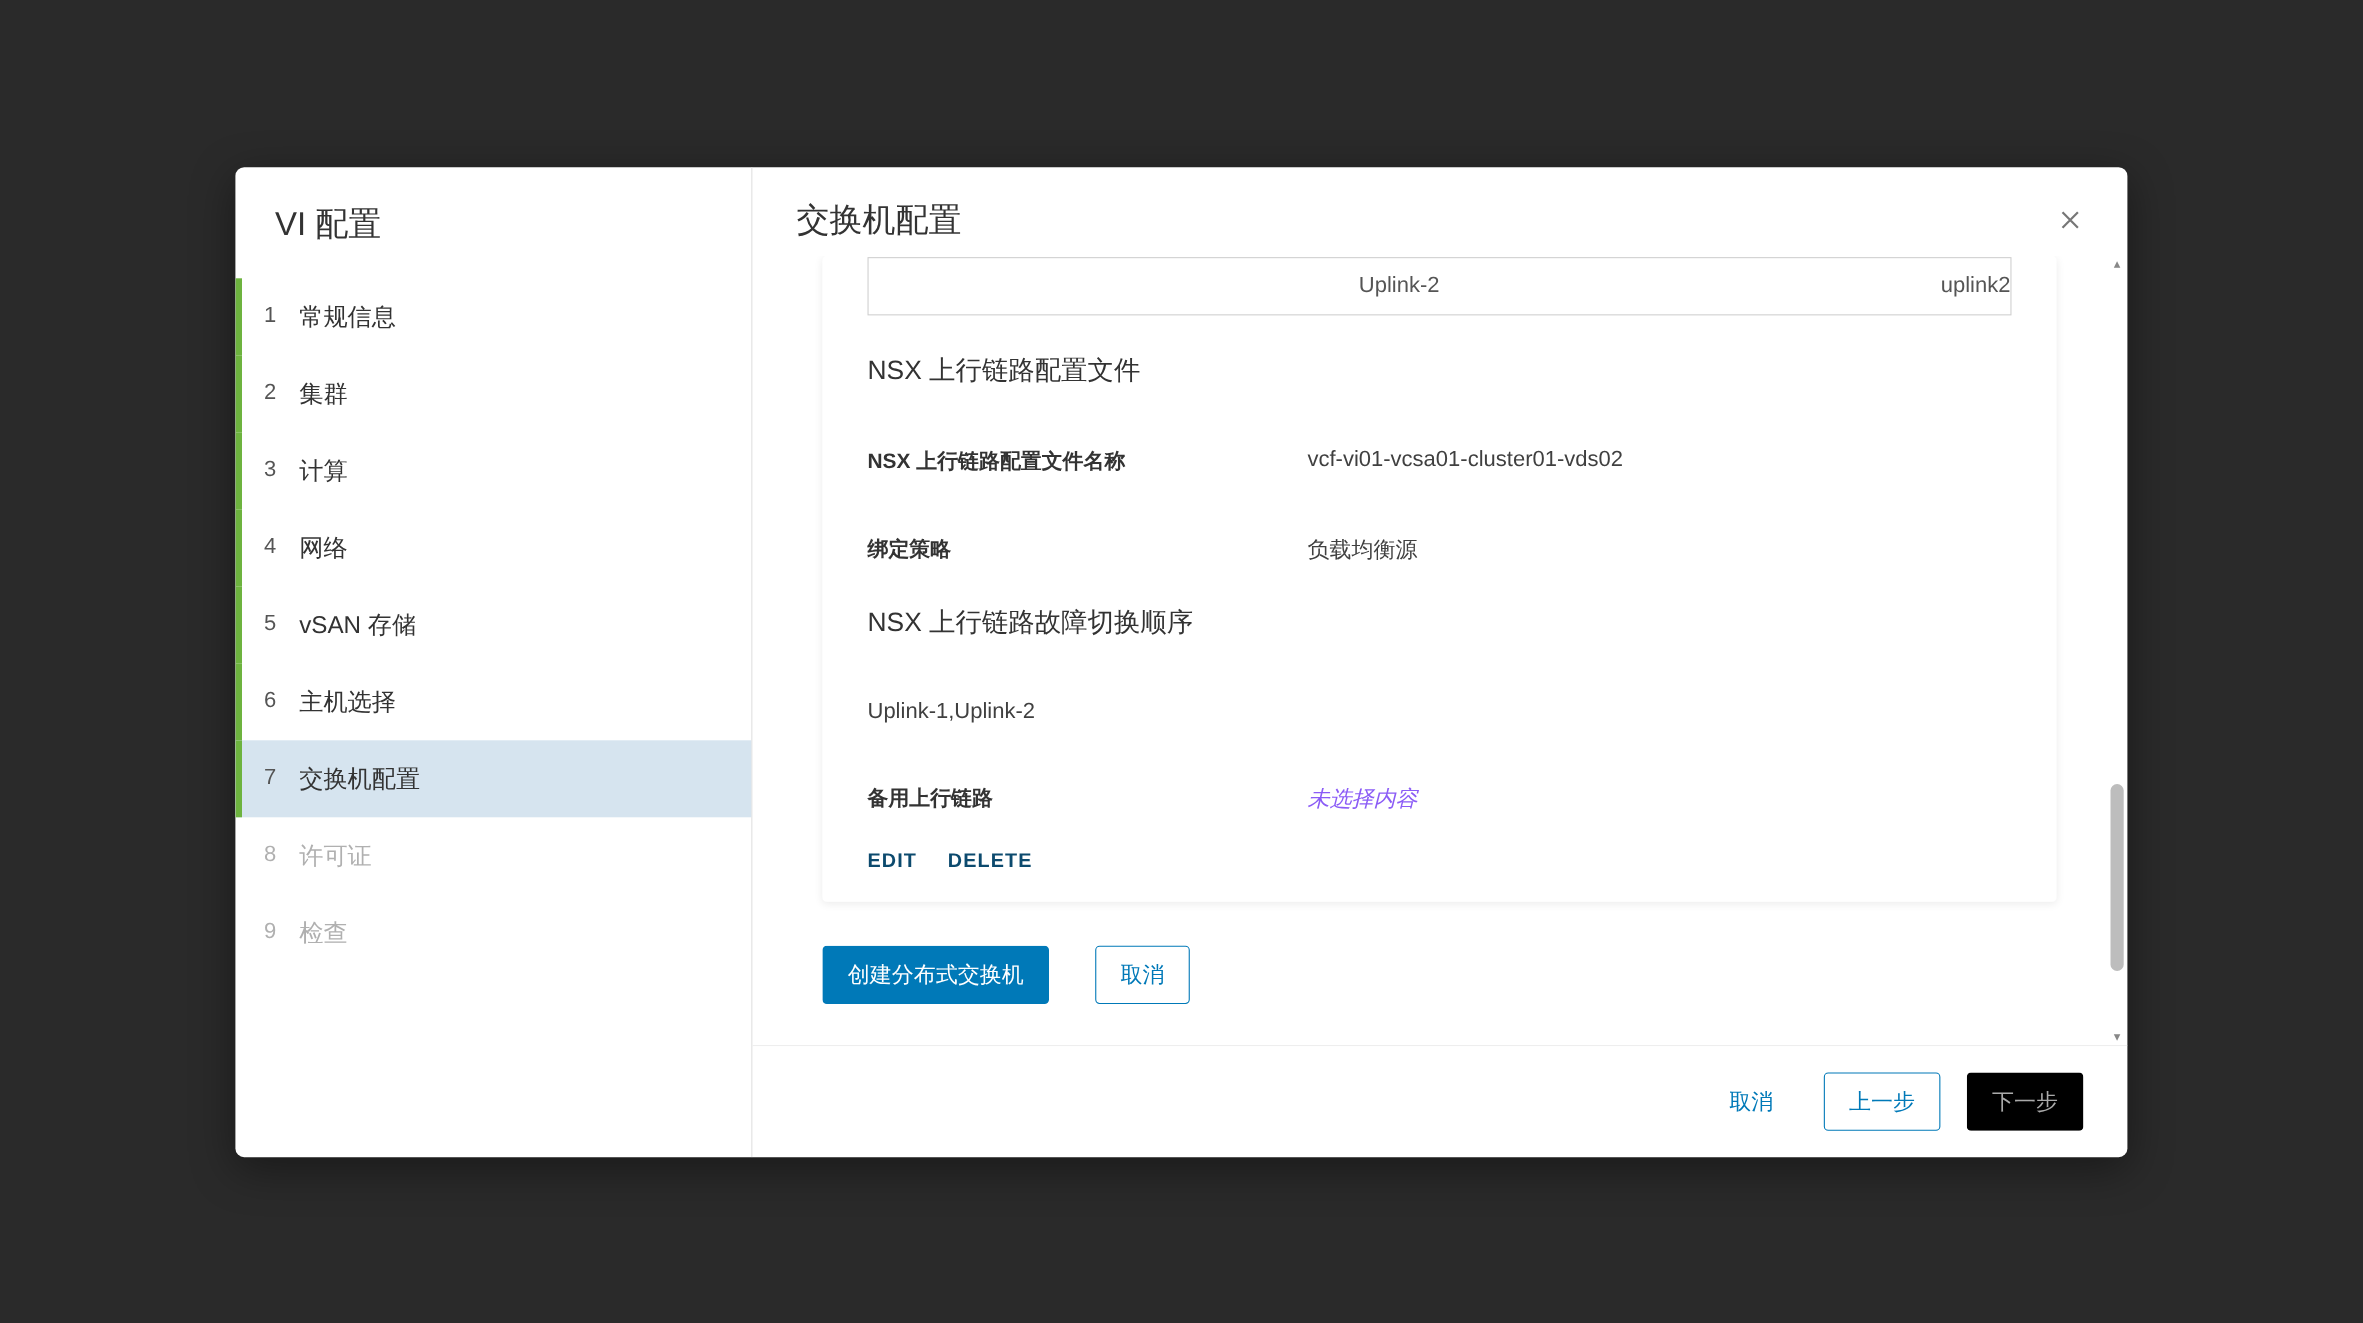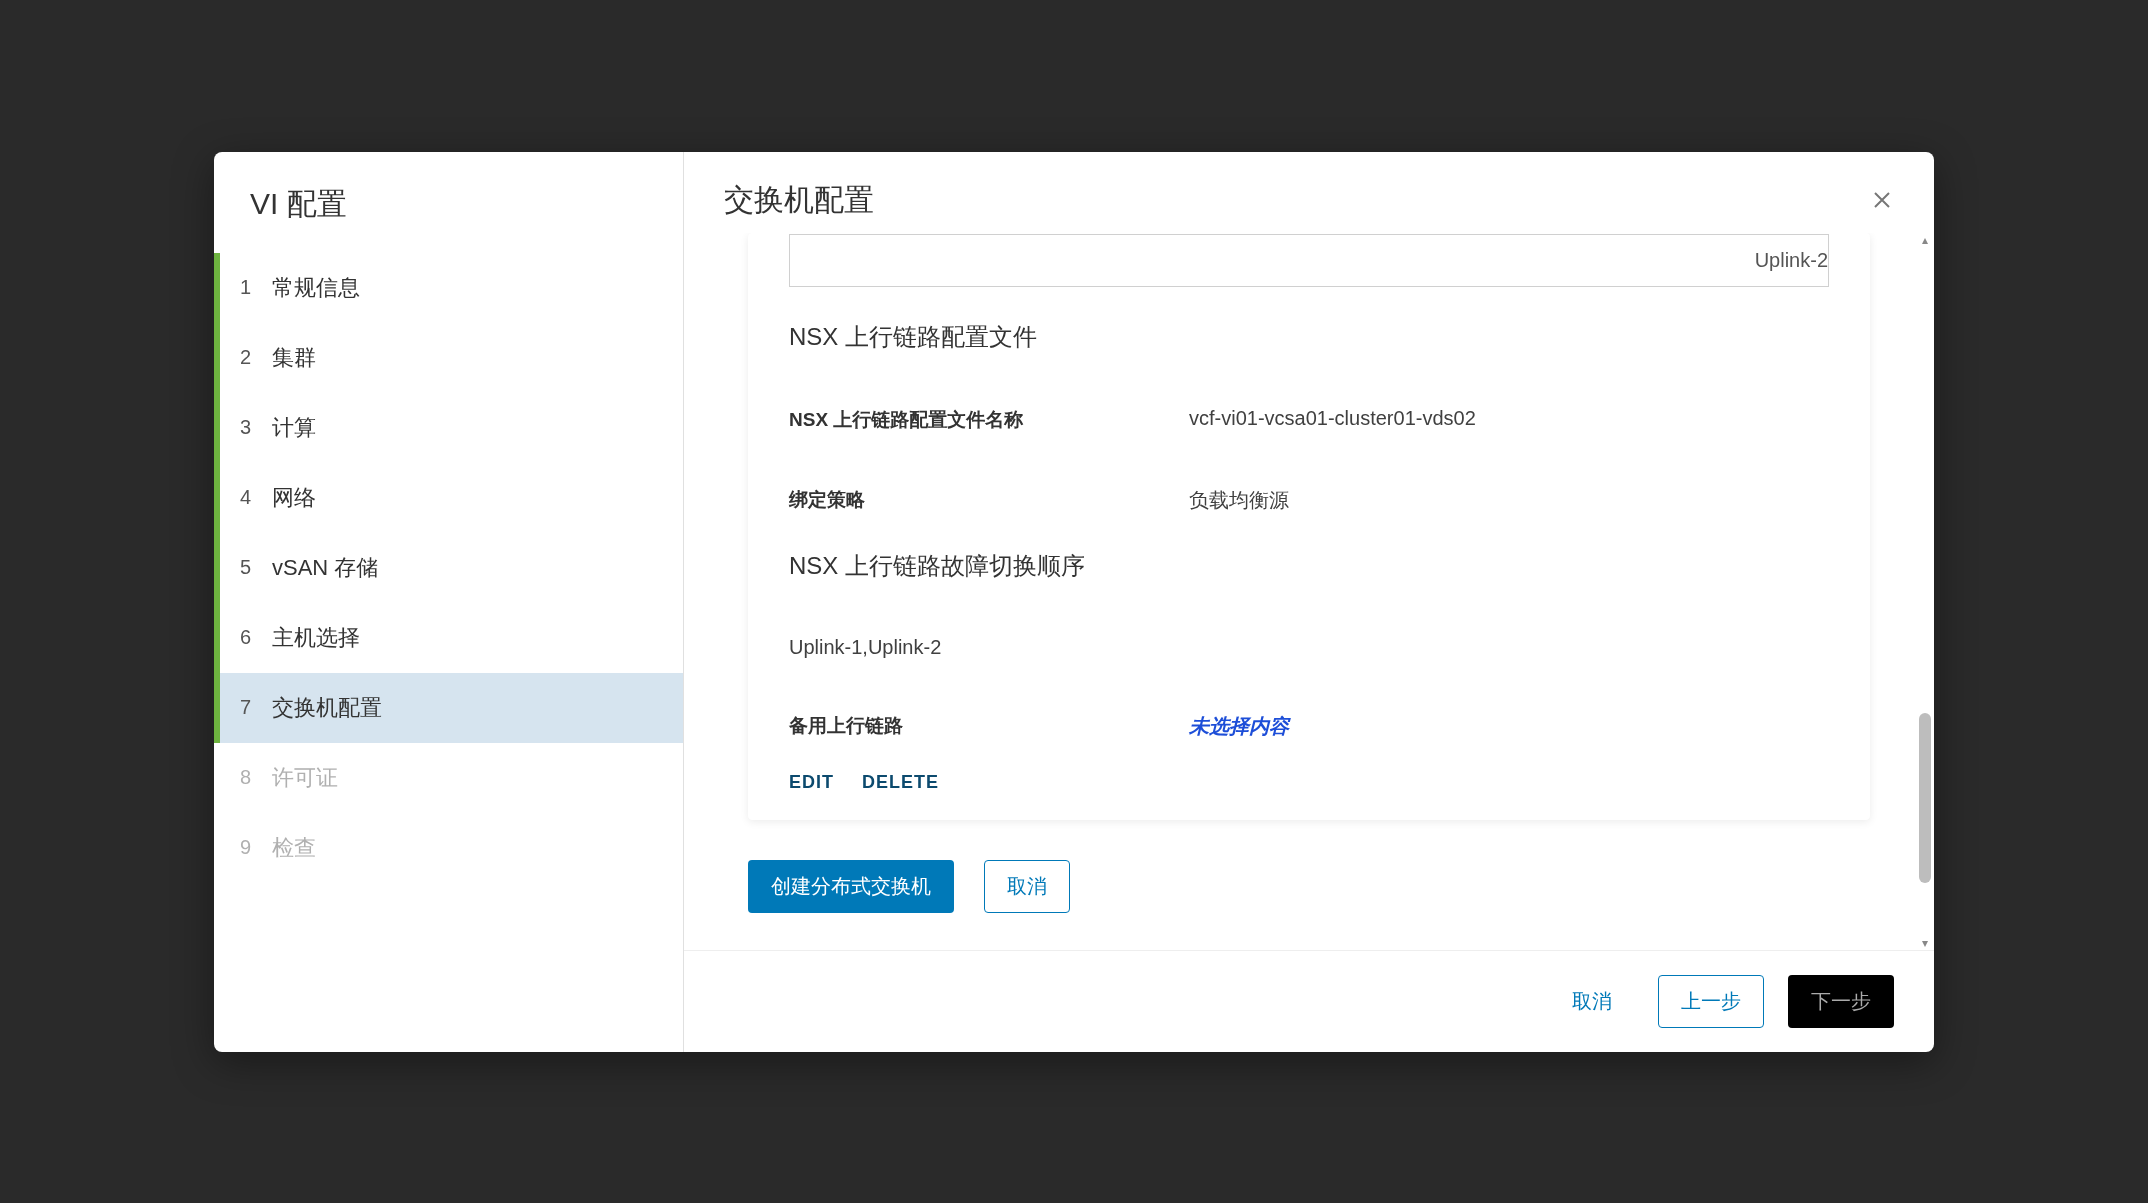--- a/index.html
+++ b/index.html
@@ -167,39 +167,38 @@
   font-size: 19px;
   font-weight: 600;
   color: #333;
 }
 .kv-value {
   font-size: 20px;
   color: #404040;
 }
 .kv-value.placeholder {
   font-style: italic;
-  color: #1d4ed8;
-  font-weight: bold;
+  color: #8b5cf6;
 }
 .card-actions {
   display: flex;
   gap: 28px;
   padding: 14px 40px 6px 40px;
 }
 .link-btn {
   color: #0c4a6e;
   font-size: 18px;
   font-weight: 700;
   letter-spacing: 1px;
   cursor: pointer;
 }
 
 .under-actions {
   display: flex;
-  gap: 30px;
+  gap: 42px;
   padding: 40px 0 20px 24px;
 }
 .btn {
   padding: 12px 22px;
   font-size: 20px;
   border-radius: 4px;
   cursor: pointer;
   border: 1px solid transparent;
 }
 .btn-primary {
@@ -287,20 +286,21 @@
             <path d="M3 3 L17 17 M17 3 L3 17" stroke="#777" stroke-width="2" fill="none"></path>
           </svg>
       </div>
     </div>
 
     <div class="content-scroll">
 
       <div class="card">
         <div class="uplink-row">
           <div class="uplink-cell">Uplink-2</div>
+          <div class="uplink-cell">uplink2</div>
         </div>
 
         <div class="section-title">NSX 上行链路配置文件</div>
         <div class="kv">
           <div class="kv-label">NSX 上行链路配置文件名称</div>
           <div class="kv-value">vcf-vi01-vcsa01-cluster01-vds02</div>
         </div>
         <div class="kv">
           <div class="kv-label">绑定策略</div>
           <div class="kv-value">负载均衡源</div>

